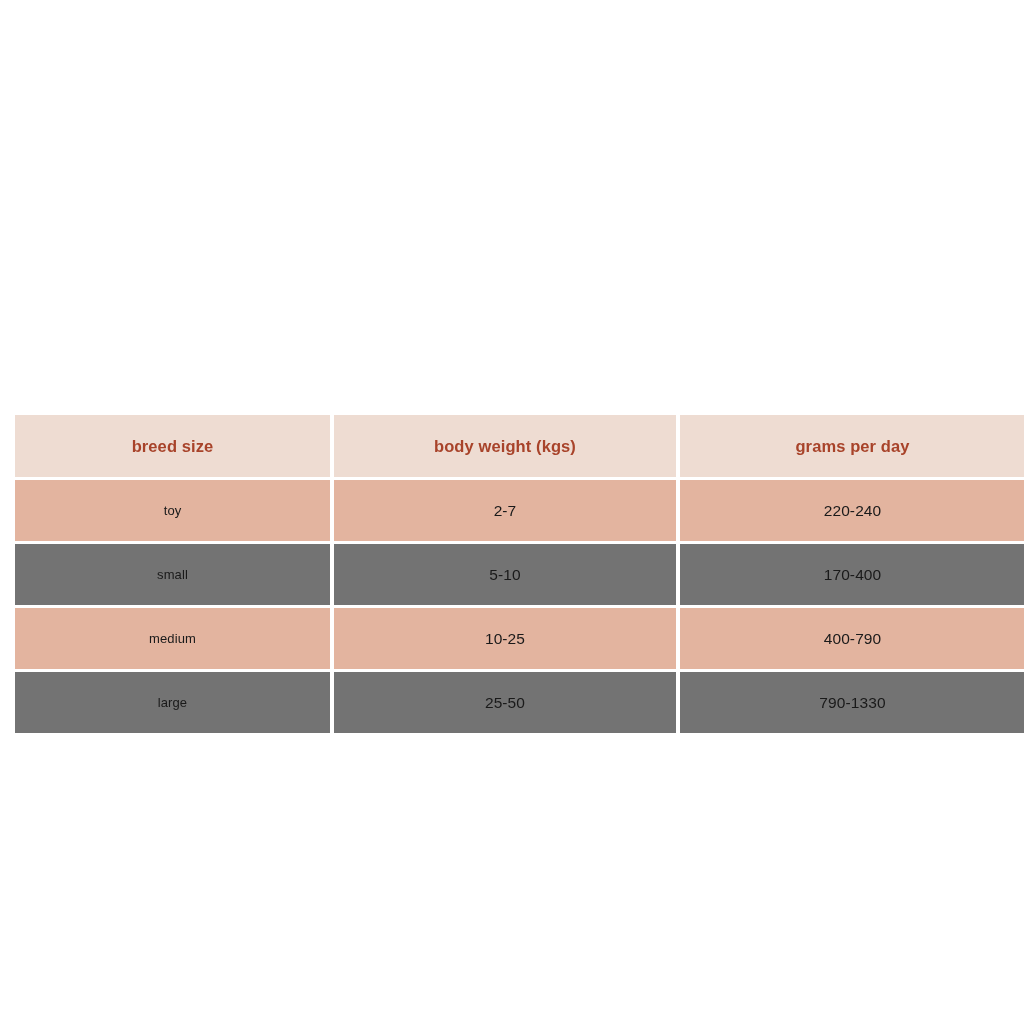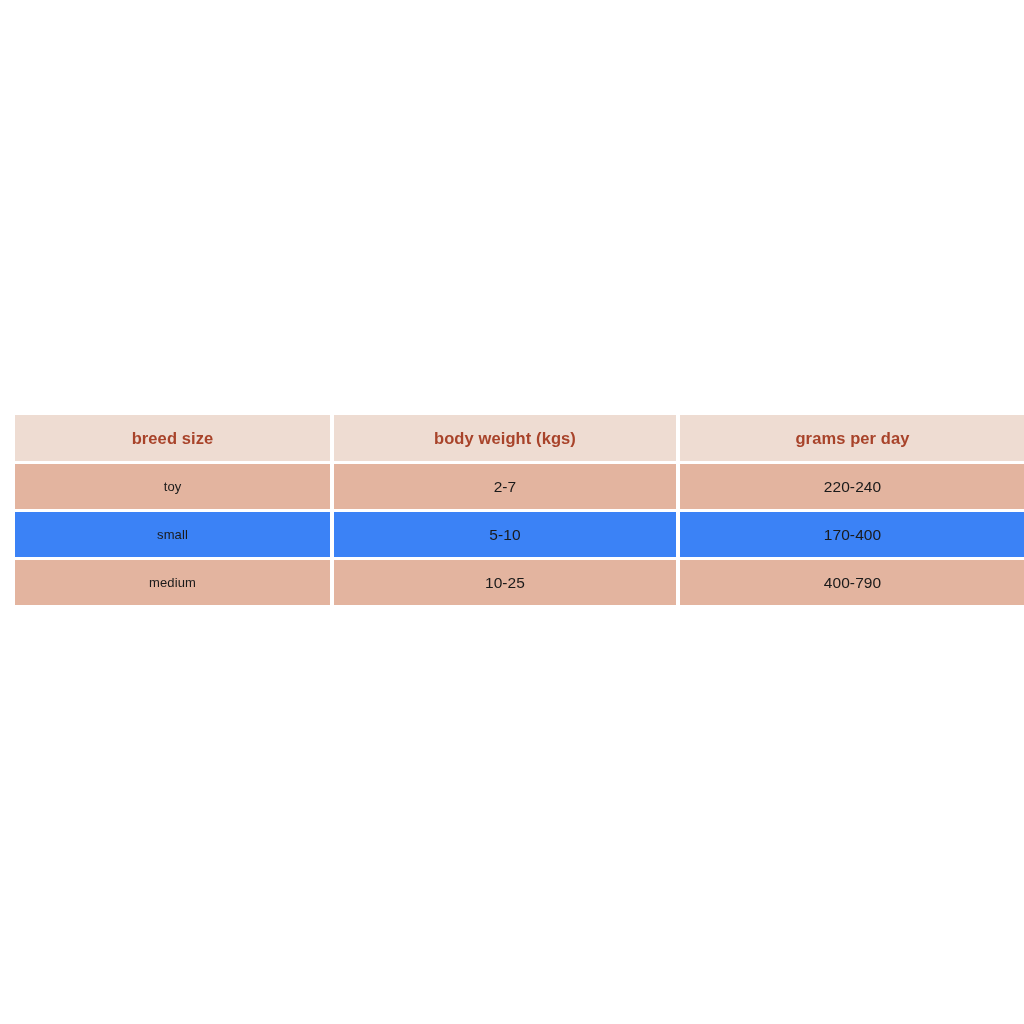--- a/index.html
+++ b/index.html
@@ -31,21 +31,21 @@
     border-spacing: 4px 3px;
     table-layout: fixed;
   }
 
   #feeding-table col.col-breed   { width: 315px; }
   #feeding-table col.col-weight  { width: 342px; }
   #feeding-table col.col-grams   { width: 345px; }
 
   #feeding-table th,
   #feeding-table td {
-    padding: 0;
+    padding: 8px;
     margin: 0;
     text-align: center;
     vertical-align: middle;
     height: 45px;
     line-height: 45px;
     white-space: nowrap;
   }
 
   
   #feeding-table thead th {
@@ -56,21 +56,21 @@
     letter-spacing: 0.1px;
     height: 46px;
     line-height: 46px;
   }
 
   
   #feeding-table tbody tr.row-dark td {
     background: #e3b49f;
   }
   #feeding-table tbody tr.row-light td {
-    background: #3b82f6;
+    background: #737373;
   }
 
   #feeding-table tbody td {
     color: #1a1a1a;
     font-weight: normal;
     font-size: 13px;
     letter-spacing: 0.1px;
   }
 
   #feeding-table tbody td.cell-numeric {
@@ -109,16 +109,21 @@
         <td class="cell-numeric">5-10</td>
         <td class="cell-numeric">170-400</td>
       </tr>
 
       <tr class="row-dark">
         <td>medium</td>
         <td class="cell-numeric">10-25</td>
         <td class="cell-numeric">400-790</td>
       </tr>
 
+      <tr class="row-light">
+        <td>large</td>
+        <td class="cell-numeric">25-50</td>
+        <td class="cell-numeric">790-1330</td>
+      </tr>
     </tbody>
   </table>
 
 </div>
 
 </body></html>

